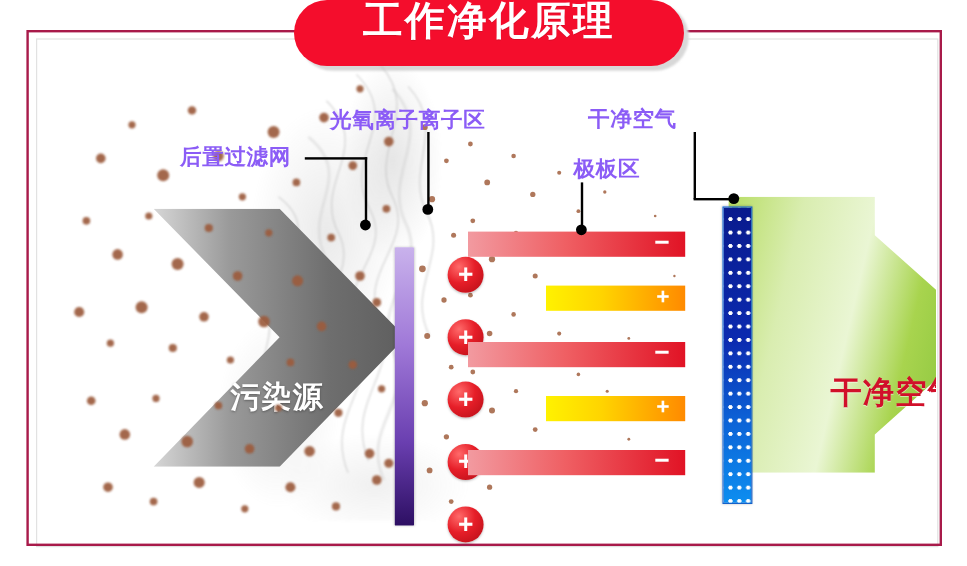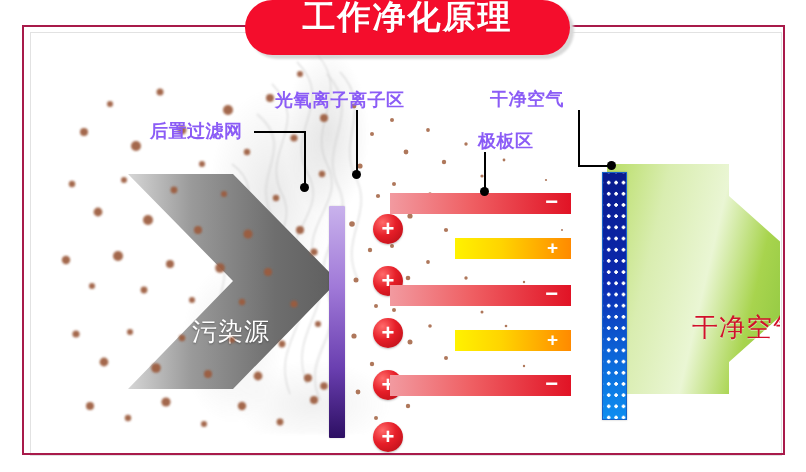--- a/index.html
+++ b/index.html
@@ -51,21 +51,21 @@
       radial-gradient(ellipse 110px 60px at 200px 360px, rgba(150,150,150,.14), rgba(255,255,255,0) 72%);
     filter:blur(1px);
   }
   .smoke svg{position:absolute;left:0;top:0;}
 
   
   .gray-arrow{position:absolute;left:96px;top:140px;width:210px;height:215px;}
   .green-arrow{position:absolute;left:575px;top:130px;width:215px;height:230px;}
 
   .arrow-label{
-    position:absolute;font-weight:normal;white-space:nowrap;line-height:1;
+    position:absolute;font-weight:bold;white-space:nowrap;line-height:1;
   }
   .label-pollution{
     left:160px;top:285px;font-size:25px;color:#ffffff;
     text-shadow:0 1px 2px rgba(0,0,0,.35);letter-spacing:1px;
   }
   .label-clean{
     left:660px;top:280px;font-size:26px;color:#d1102a;letter-spacing:1px;
     text-shadow:0 1px 0 rgba(255,255,255,.5);
   }
 

